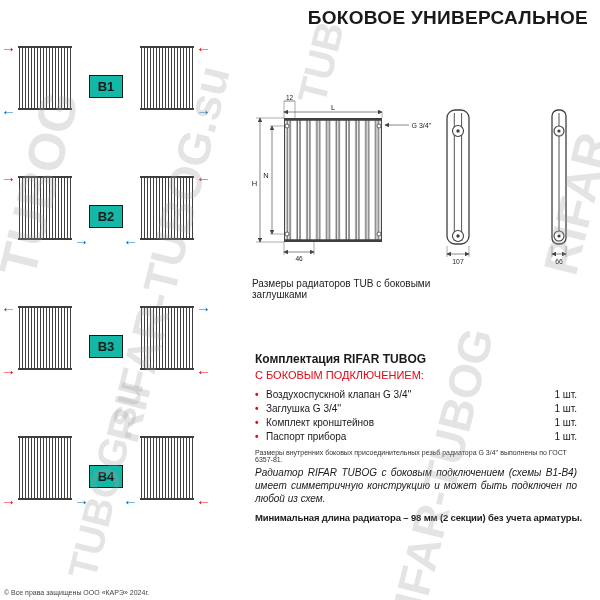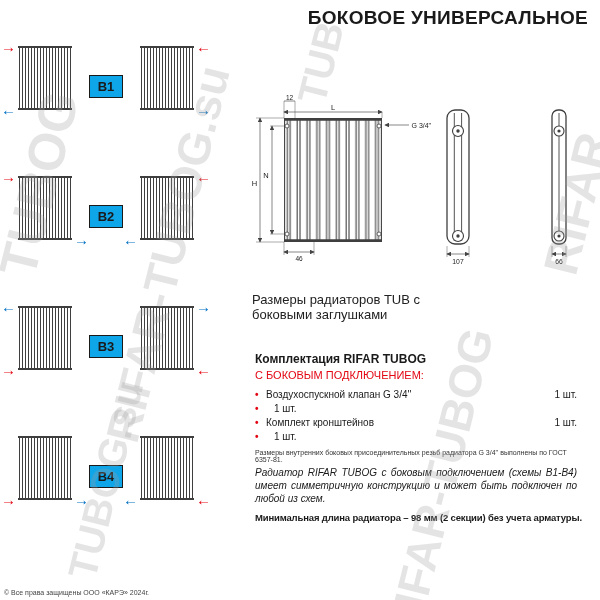--- a/index.html
+++ b/index.html
@@ -27,29 +27,29 @@
   .rad-wrap{position:relative;width:54px;height:64px;}
   .radiator{width:54px;height:64px;box-sizing:border-box;
             border-top:2.5px solid #3f3f3f;border-bottom:2.5px solid #3f3f3f;
             background:repeating-linear-gradient(90deg,
               #fff 0 .8px,#3f3f3f .8px 1.8px,#fff 1.8px 4.2px,#3f3f3f 4.2px 5.2px,#fff 5.2px 6px);}
   .arrow{position:absolute;font-weight:bold;font-size:15px;line-height:9px;}
   .arrow.supply{color:#e30613;}
   .arrow.return{color:#0070c0;}
   .tl{top:-4px;left:-17px;} .bl{bottom:-4px;left:-17px;}
   .tr{top:-4px;right:-17px;} .br{bottom:-4px;right:-17px;}
-  .scheme-label{border:1.5px solid #1a1a1a;background:#0ea5e9;padding:3px 8px;
+  .scheme-label{border:1.5px solid #1a1a1a;background:#14b8a6;padding:3px 8px;
                 font-size:13px;font-weight:bold;margin-top:16px;}
 
   
   .drawing-main{position:absolute;left:250px;top:92px;width:190px;height:185px;z-index:2;}
   .drawing-side1{position:absolute;left:437px;top:104px;width:42px;height:162px;z-index:2;}
   .drawing-side2{position:absolute;left:541px;top:104px;width:36px;height:162px;z-index:2;}
-  .drawing-caption{position:absolute;left:252px;top:292px;width:210px;z-index:2;
-                   font-size:13px;color:#222;}
+  .drawing-caption{position:absolute;left:252px;top:278px;width:210px;z-index:2;
+                   font-size:10px;color:#222;}
   svg text{font-family:"Liberation Sans",sans-serif;fill:#222;}
 
   
   .kit{position:absolute;left:255px;top:352px;width:322px;z-index:2;}
   .kit-title{font-size:12px;font-weight:bold;margin:0 0 3px 0;}
   .kit-subtitle{font-size:11px;font-weight:normal;color:#e30613;margin:0 0 7px 0;}
   .kit ul{list-style:none;margin:0;padding:0;}
   .kit li{display:flex;align-items:baseline;font-size:10px;padding:1.4px 0;}
   .bullet{color:#e30613;width:11px;font-weight:bold;}
   .kit-name{flex:1;}
@@ -241,29 +241,31 @@
     <div class="kit-title">Комплектация RIFAR TUBOG</div>
     <div class="kit-subtitle">С БОКОВЫМ ПОДКЛЮЧЕНИЕМ:</div>
     <ul id="kit-items">
         <li>
           <span class="bullet">•</span>
           <span class="kit-name">Воздухоспускной клапан G 3/4''</span>
           <span class="kit-qty">1 шт.</span>
         </li>
         <li>
           <span class="bullet">•</span>
+          <span class="kit-name">Заглушка G 3/4''</span>
           <span class="kit-qty">1 шт.</span>
         </li>
         <li>
           <span class="bullet">•</span>
           <span class="kit-name">Комплект кронштейнов</span>
           <span class="kit-qty">1 шт.</span>
         </li>
         <li>
           <span class="bullet">•</span>
+          <span class="kit-name">Паспорт прибора</span>
           <span class="kit-qty">1 шт.</span>
         </li>
       </ul>
     <div class="kit-note">Размеры внутренних боковых присоединительных резьб радиатора G 3/4'' выполнены по ГОСТ 6357-81.</div>
   </section>
 
   <section class="descr">
     <p>Радиатор RIFAR TUBOG с боковым подключением (схемы B1-B4) имеет симметричную конструкцию и может быть подключен по любой из схем.</p>
     <div class="bold-line">Минимальная длина радиатора – 98 мм (2 секции) без учета арматуры.</div>
   </section>

